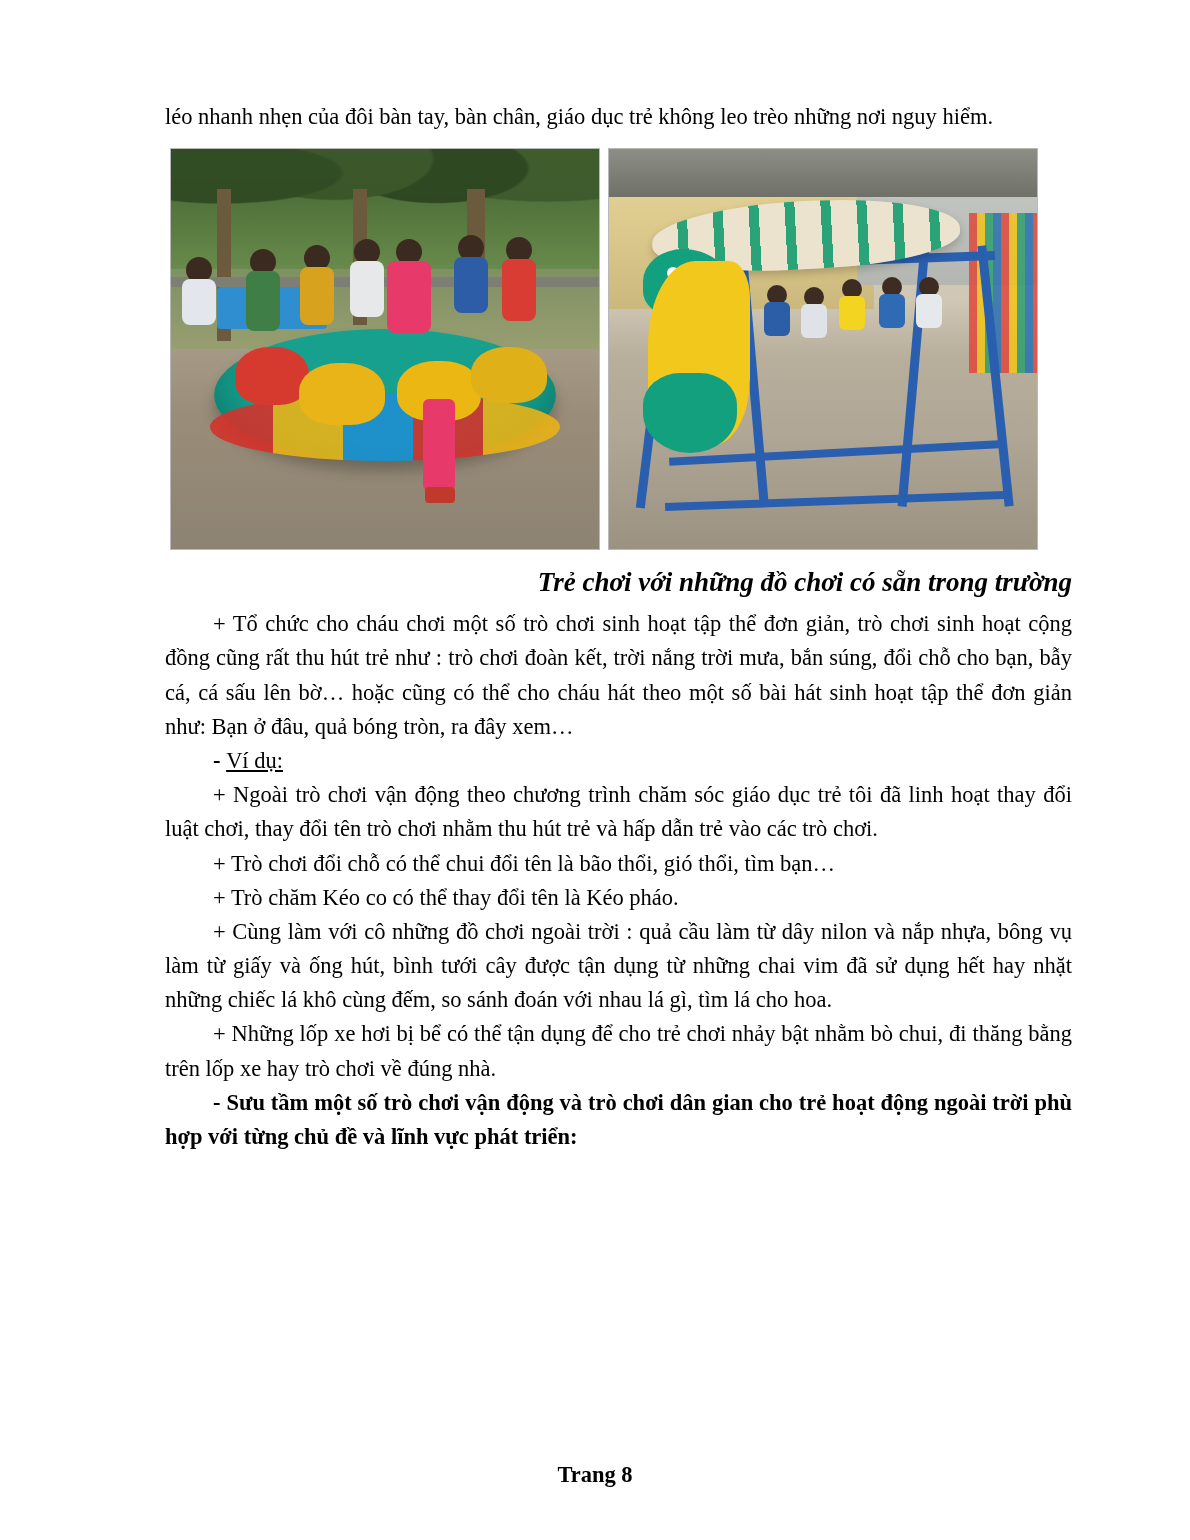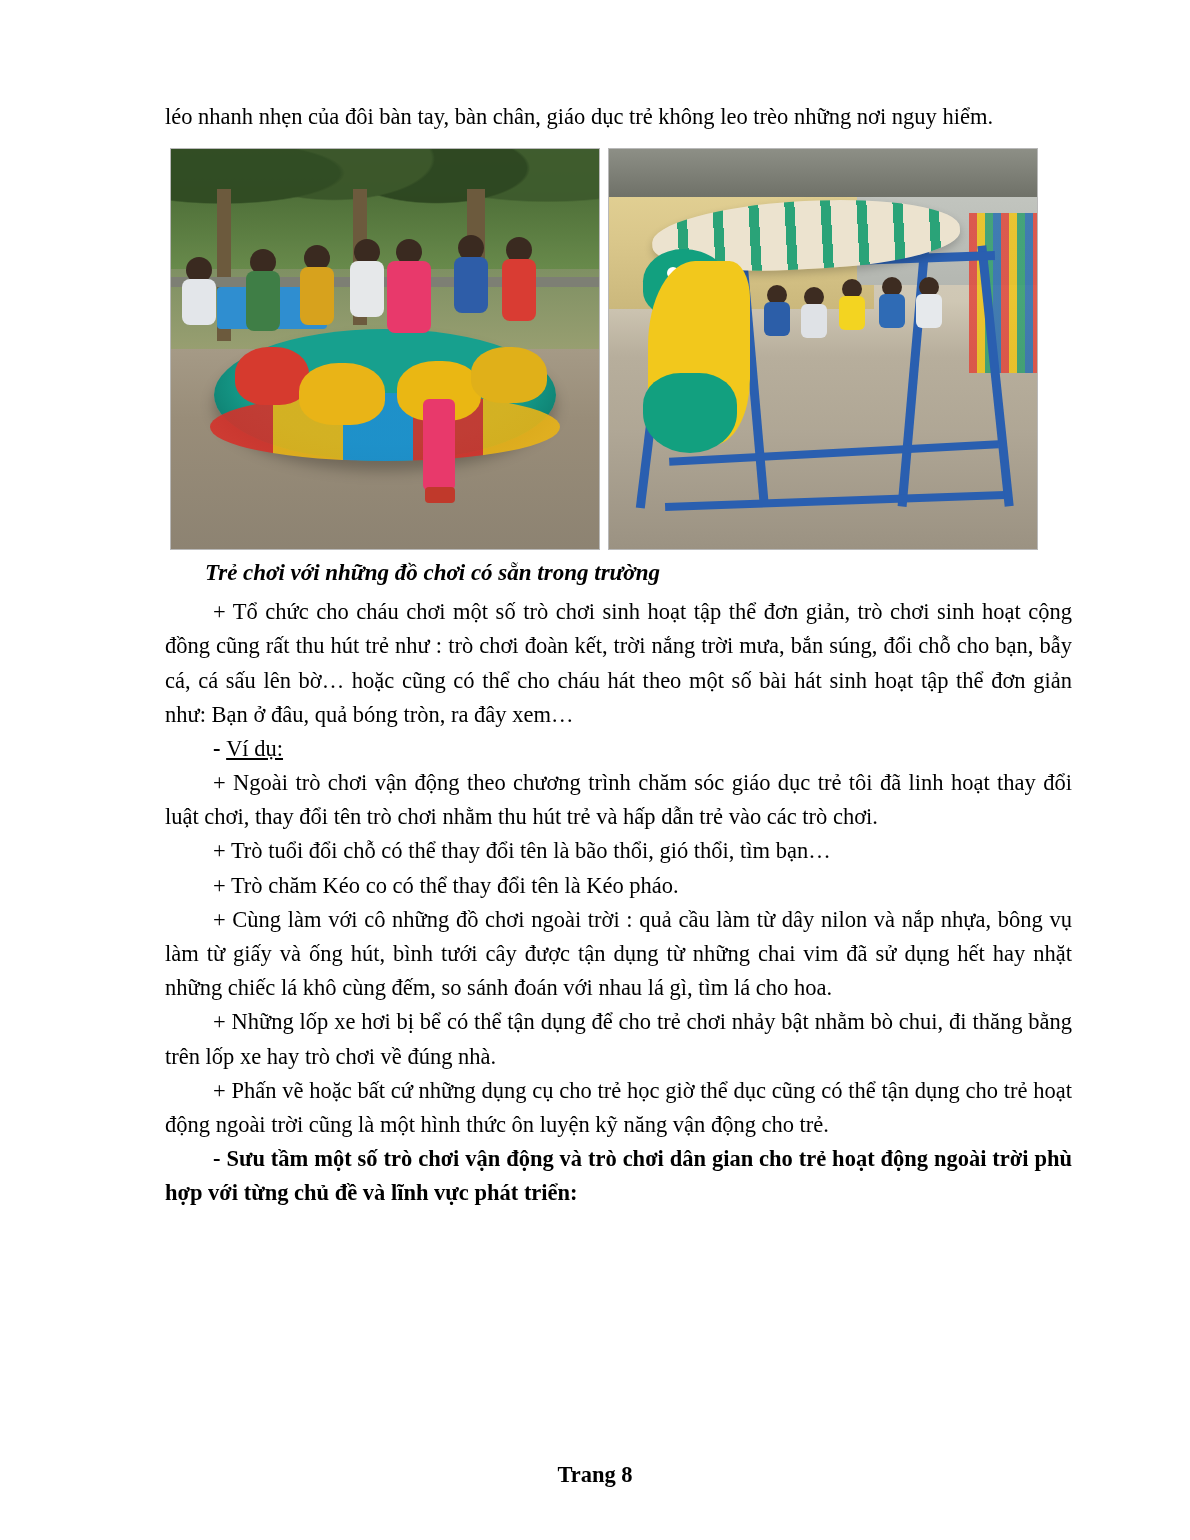--- a/index.html
+++ b/index.html
@@ -48,25 +48,25 @@
     padding-left: 5px;
   }
   .photo {
     position: relative;
     overflow: hidden;
     border: 1px solid #b9b9b9;
   }
   .photo-left { width: 428px; height: 400px; }
   .photo-right { width: 428px; height: 400px; }
   .caption {
-    text-align: left;
+    text-align: right;
     font-weight: bold;
     font-style: italic;
-    font-size: 23px;
-    margin: 6px 0 4px 0;
+    font-size: 27px;
+    margin: 12px 0 4px 0;
     padding-left: 40px;
   }
   .footer {
     position: absolute;
     left: 0;
     bottom: 52px;
     width: 1190px;
     text-align: center;
     font-size: 22.5px;
     font-weight: bold;
@@ -283,23 +283,22 @@
 
     </div>
 
     <p class="caption">Trẻ chơi với những đồ chơi có sẵn trong trường</p>
 
     <p class="indent">+ Tổ chức cho cháu chơi một số trò chơi sinh hoạt tập thể đơn giản, trò chơi sinh hoạt cộng đồng cũng rất thu hút trẻ như : trò chơi đoàn kết, trời nắng trời mưa, bắn súng, đổi chỗ cho bạn, bẫy cá, cá sấu lên bờ… hoặc cũng có thể cho cháu hát theo một số bài hát sinh hoạt tập thể đơn giản như: Bạn ở đâu, quả bóng tròn, ra đây xem…</p>
     <p class="indent"><span class="bold">- </span><span class="underline">Ví dụ:</span></p>
 
     <p class="indent">+ Ngoài trò chơi vận động theo chương trình chăm sóc giáo dục trẻ tôi đã linh hoạt thay đổi luật chơi, thay đổi tên trò chơi nhằm thu hút trẻ và hấp dẫn trẻ vào các trò chơi.</p>
 
-    <p class="indent">+ Trò tuổi đổi chỗ có thể thay đổi tên là bão thổi, gió thổi, tìm bạn…</p>
+    <p class="indent">+ Trò chơi đổi chỗ có thể chui đổi tên là bão thổi, gió thổi, tìm bạn…</p>
     <p class="indent">+ Trò chăm  Kéo co có thể thay đổi tên là Kéo pháo.</p>
     <p class="indent">+ Cùng làm với cô những đồ chơi ngoài trời : quả cầu làm từ dây nilon và nắp nhựa, bông vụ làm từ giấy và ống hút, bình tưới cây được tận dụng từ những chai vim đã sử dụng hết hay nhặt những chiếc lá khô cùng đếm, so sánh đoán với nhau lá gì, tìm lá cho hoa.</p>
     <p class="indent">+ Những lốp xe hơi bị bể có thể tận dụng để cho trẻ chơi nhảy bật nhằm bò chui, đi thăng bằng trên lốp xe hay trò chơi về đúng nhà.</p>
-    <p class="indent">+ Phấn vẽ hoặc bất cứ những dụng cụ cho trẻ học giờ thể dục cũng có thể tận dụng cho trẻ hoạt động ngoài trời cũng là một hình thức ôn luyện kỹ năng vận động cho trẻ.</p>
     <p class="indent bold">- Sưu tầm một số trò chơi vận động và trò chơi dân gian cho trẻ hoạt động ngoài trời phù hợp với từng chủ đề và lĩnh vực phát triển:</p>
 
   </div>
 </div>
 
 <div class="footer">Trang  8</div>
 
 </body></html>

